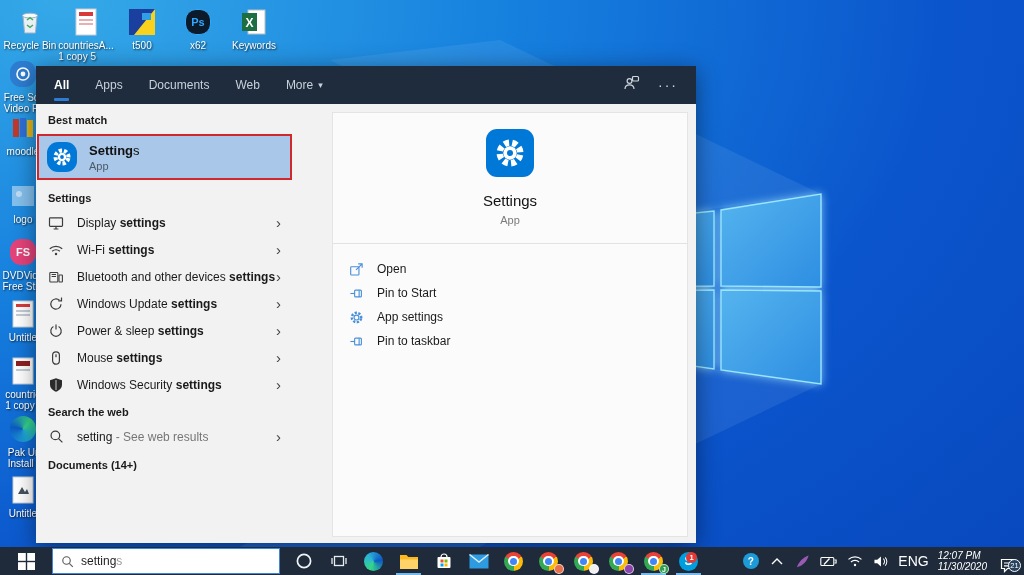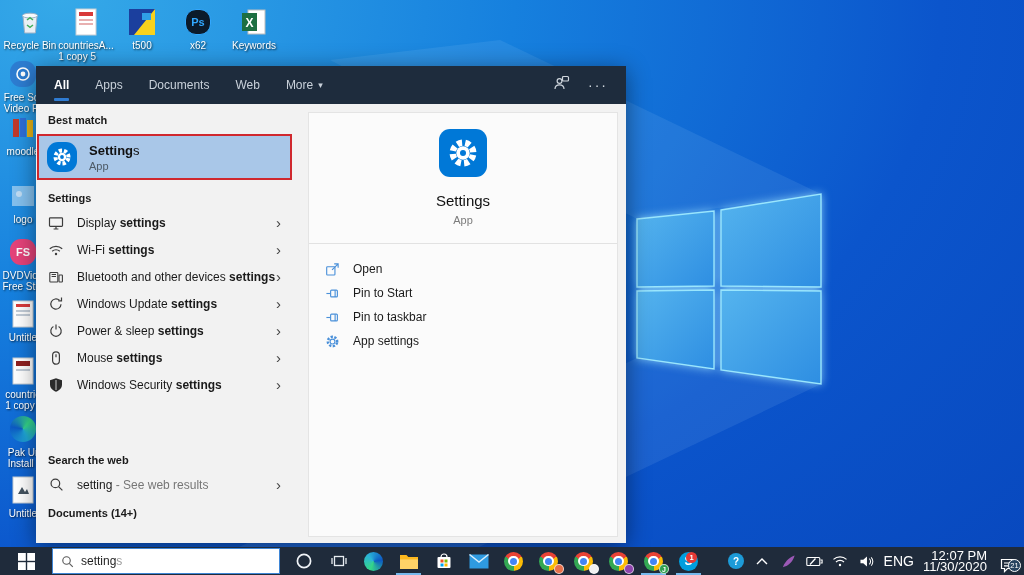--- a/index.html
+++ b/index.html
@@ -16,30 +16,30 @@
   .top-icons{position:absolute;top:6px;left:2px;display:flex;z-index:1;}
   .icon-cell{width:56px;display:flex;flex-direction:column;align-items:center;cursor:default;}
   .left-icons{position:absolute;left:0;top:58px;width:46px;z-index:1;}
   .left-icons .icon-cell{position:absolute;left:-4px;width:54px;}
   .icon-glyph{width:32px;height:32px;display:flex;align-items:center;justify-content:center;}
   .icon-label{font-size:10px;line-height:11px;color:#fff;
     text-shadow:1px 1px 2px rgba(0,0,0,.75);margin-top:2px;white-space:nowrap;}
   .tile{border-radius:11px;display:flex;align-items:center;justify-content:center;font-weight:bold;}
 
   
-  .search-panel{position:absolute;left:36px;top:66px;width:590px;height:477px;z-index:5;
+  .search-panel{position:absolute;left:36px;top:66px;width:660px;height:477px;z-index:5;
     box-shadow:0 4px 22px rgba(0,0,0,.45);background:#f2f2f2;}
   .panel-header{height:38px;background:#1e2c3d;display:flex;align-items:center;padding:0 18px;}
   .tab{position:relative;color:#c9d1da;font-size:12px;margin-right:26px;height:38px;
     display:flex;align-items:center;cursor:pointer;}
   .tab.active{color:#fff;font-weight:bold;}
   .tab.active .tab-underline{position:absolute;left:0;right:0;bottom:3px;height:3px;background:#2f7cd3;border-radius:1px;}
   .tab .caret{font-size:9px;margin-left:5px;color:#c9d1da;}
   .header-right{margin-left:auto;display:flex;align-items:center;gap:18px;color:#cfd6dd;}
-  .panel-body{display:flex;height:439px;}
+  .panel-body{display:flex;height:439px;gap:24px;}
   .left-col{width:257px;background:#f2f2f2;position:relative;}
   .section-label{font-size:11px;font-weight:bold;color:#1a1a1a;padding:10px 12px 4px;}
   .best-match-row{margin:4px 1px 0;height:46px;background:#a9c7e8;border:2px solid #d0282e;
     display:flex;align-items:center;padding:0 8px;cursor:pointer;}
   .bm-tile{width:30px;height:30px;background:#0078d7;flex:0 0 30px;}
   .bm-text{margin-left:12px;}
   .bm-title{font-size:13px;color:#111;}
   .bm-title .b{font-weight:bold;}
   .bm-sub{font-size:11px;color:#4d5a66;margin-top:2px;}
   .group-label{font-size:11px;font-weight:bold;color:#1a1a1a;padding:12px 12px 5px;}
@@ -77,21 +77,21 @@
   .chrome::after{content:"";position:absolute;left:6px;top:6px;width:7px;height:7px;background:#4285f4;border-radius:50%;}
   .pbadge{position:absolute;right:2px;bottom:1px;width:10px;height:10px;border-radius:50%;z-index:2;
     font-size:7px;line-height:10px;color:#fff;text-align:center;font-weight:bold;border:1px solid rgba(255,255,255,.7);}
   .skype{width:19px;height:19px;border-radius:50%;background:#009ede;color:#fff;font-size:12px;font-weight:bold;
     display:flex;align-items:center;justify-content:center;position:relative;}
   .nbadge{position:absolute;right:1px;top:0px;width:11px;height:11px;border-radius:50%;background:#e53935;
     color:#fff;font-size:7.5px;line-height:11px;text-align:center;font-weight:bold;}
   .tray{margin-left:auto;display:flex;align-items:center;gap:9px;padding-right:4px;color:#fff;}
   .tray-ic{width:17px;height:17px;display:flex;align-items:center;justify-content:center;cursor:pointer;}
   .tray-lang{font-size:14px;cursor:pointer;}
-  .tray-clock{font-size:13px;line-height:11px;text-align:right;cursor:pointer;}
+  .tray-clock{font-size:10px;line-height:11px;text-align:left;cursor:pointer;font-style:italic;}
   .tray-ac{position:relative;width:24px;height:24px;display:flex;align-items:flex-end;justify-content:center;cursor:pointer;}
   .tray-ac .cnt{position:absolute;right:-1px;bottom:1px;background:#27435f;border:1px solid #fff;color:#fff;
     width:13px;height:13px;border-radius:50%;font-size:7.5px;line-height:11px;text-align:center;}
   .help-circ{width:16px;height:16px;border-radius:50%;background:#1d9bd8;color:#fff;font-size:10px;font-weight:bold;
     display:flex;align-items:center;justify-content:center;}
 </style>
 </head>
 <body>
 
 <div class="desktop">
@@ -358,21 +358,21 @@
           <span class="ric">
               <svg width="16" height="16" viewBox="0 0 16 16">
                 <path d="M8 1.3 L14 3.3 V7.6 c0 3.6-2.6 6-6 7.1 C4.6 13.6 2 11.2 2 7.6 V3.3 Z" fill="#2b2b2b"></path>
                 <path d="M8 3 V13" stroke="#f2f2f2" stroke-width="0.8"></path>
               </svg>
             </span>
           <span class="lbl"><span>Windows Security </span><span class="b">settings</span></span>
           <span class="chev">›</span>
         </div>
 
-        <div class="group-label" style="padding-top:8px;margin-top:48px;">Search the web</div>
+        <div class="group-label" style="padding-top:8px;">Search the web</div>
         <div class="srow">
           <span class="ric">
               <svg width="15" height="15" viewBox="0 0 16 16" fill="none" stroke="#3c3c3c" stroke-width="1.3">
                 <circle cx="6.8" cy="6.8" r="4.6"></circle>
                 <path d="M10.2 10.2 L14.3 14.3"></path>
               </svg>
             </span>
           <span class="lbl"><span>setting</span><span class="dim"> </span><span class="dim">- See web results</span></span>
           <span class="chev">›</span>
         </div>
@@ -405,36 +405,36 @@
             </div>
             <div class="action-row">
               <span class="aic"><svg width="15" height="15" viewBox="0 0 16 16" fill="none" stroke="#4a90d9" stroke-width="1.2">
                     <path d="M1.5 8 h4.2"></path>
                     <rect x="6" y="4.4" width="7.2" height="7.2" rx="1"></rect>
                     <path d="M10.8 4.4 v7.2"></path>
                   </svg></span>
               <span class="albl">Pin to Start</span>
             </div>
             <div class="action-row">
-              <span class="aic"><svg width="15" height="15" viewBox="0 0 16 16" fill="none" stroke="#4a90d9" stroke-width="1.2">
-                    <path d="M1.5 8 h4.2"></path>
-                    <rect x="6" y="4.4" width="7.2" height="7.2" rx="1"></rect>
-                    <path d="M10.8 4.4 v7.2"></path>
-                  </svg></span>
-              <span class="albl">Pin to taskbar</span>
-            </div>
-            <div class="action-row">
               <span class="aic"><svg width="15" height="15" viewBox="0 0 16 16" fill="none">
                     <g transform="rotate(11 8 8)">
                       <circle cx="8" cy="8" r="5" stroke="#4a90d9" stroke-width="2.6" stroke-dasharray="2.4 1.6"></circle>
                     </g>
                     <circle cx="8" cy="8" r="2.6" stroke="#4a90d9" stroke-width="1.2"></circle>
                   </svg></span>
               <span class="albl">App settings</span>
             </div>
+            <div class="action-row">
+              <span class="aic"><svg width="15" height="15" viewBox="0 0 16 16" fill="none" stroke="#4a90d9" stroke-width="1.2">
+                    <path d="M1.5 8 h4.2"></path>
+                    <rect x="6" y="4.4" width="7.2" height="7.2" rx="1"></rect>
+                    <path d="M10.8 4.4 v7.2"></path>
+                  </svg></span>
+              <span class="albl">Pin to taskbar</span>
+            </div>
           </div>
         </div>
       </div>
     </div>
   </div>
 
   <div class="taskbar">
     <div class="tb-start">
       <svg width="17" height="17" viewBox="0 0 17 17">
           <rect x="0" y="0" width="7.8" height="7.8" fill="#fff"></rect>

